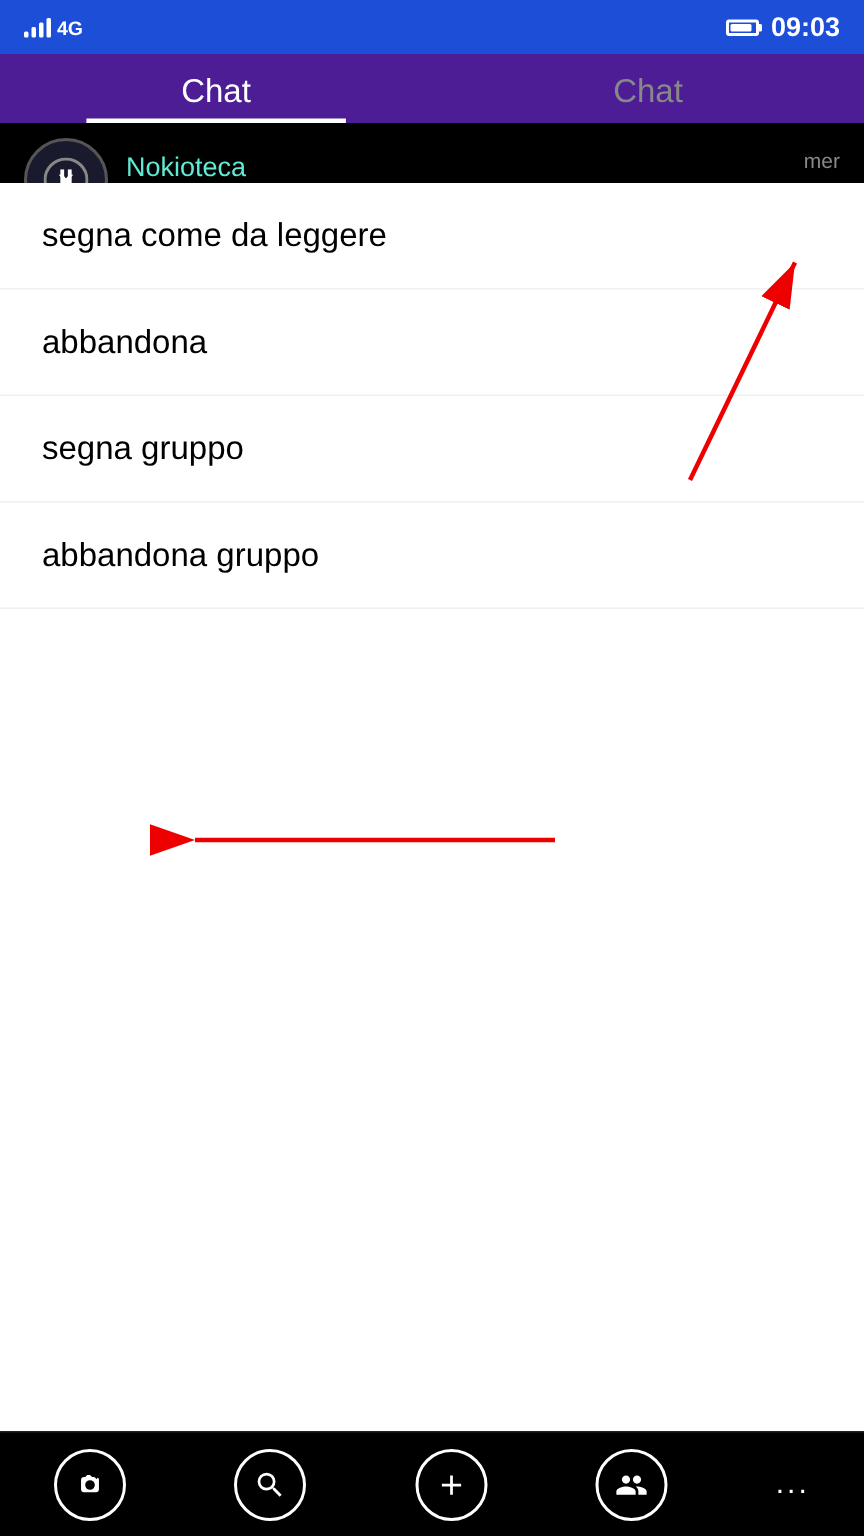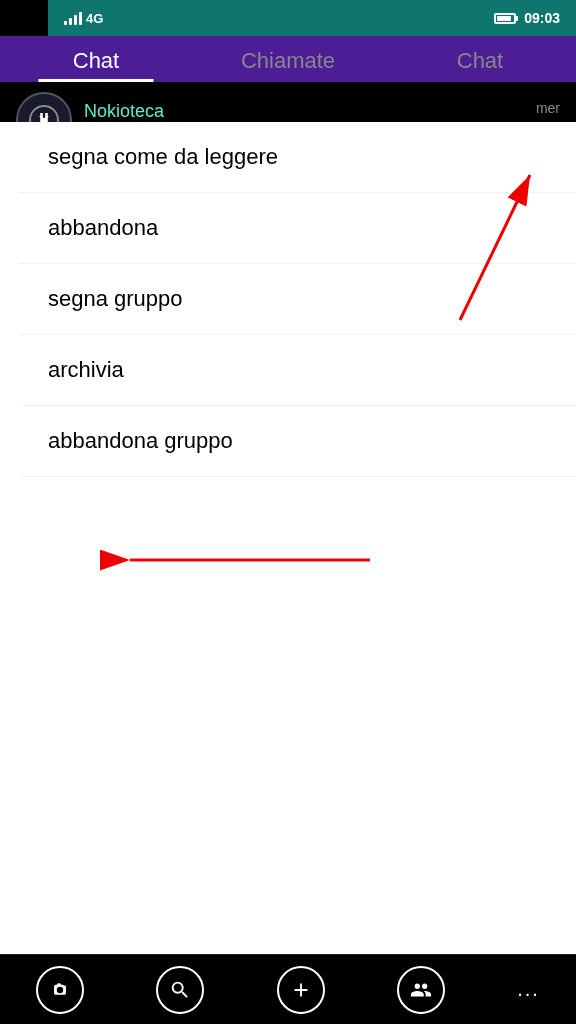--- a/index.html
+++ b/index.html
@@ -15,22 +15,21 @@
       position: relative;
     }
 
     
     .status-bar {
       display: flex;
       justify-content: space-between;
       align-items: center;
       padding: 8px 16px;
       height: 36px;
-      background: #0f766e;
-      margin-left: 48px;
+      background: #1d4ed8;
     }
     .status-left {
       display: flex;
       align-items: center;
       gap: 4px;
       font-size: 13px;
       font-weight: 600;
     }
     .signal-bars {
       display: flex;
@@ -39,21 +38,21 @@
       height: 14px;
     }
     .signal-bar {
       width: 3px;
       background: #fff;
       border-radius: 1px;
     }
     .status-right {
       display: flex;
       gap: 8px;
-      font-size: 14px;
+      font-size: 18px;
       font-weight: 600;
     }
     .battery {
       display: flex;
       align-items: center;
     }
     .battery-body {
       width: 22px;
       height: 11px;
       border: 2px solid #fff;
@@ -205,21 +204,20 @@
       z-index: 10;
     }
 
     .context-menu-item {
       padding: 22px 28px;
       font-size: 22px;
       color: #000;
       font-weight: 300;
       cursor: pointer;
       border-bottom: 1px solid #f0f0f0;
-      margin-left: 20px;
     }
 
     
     .arrow-container {
       position: absolute;
       top: 0;
       left: 0;
       width: 100%;
       height: 100%;
       pointer-events: none;
@@ -323,23 +321,20 @@
     </div>
     <span>09:03</span>
   </div>
 </div>
 
 <div class="nav-tabs">
   <div class="nav-tab active">
     <span>Chat</span>
   </div>
   <div class="nav-tab">
-    <span>Chiamate</span>
-  </div>
-  <div class="nav-tab">
     <span>Chat</span>
   </div>
 </div>
 
 <div class="chat-list">
 
   <div class="chat-item">
     <div class="avatar avatar-nokioteca">
       <svg width="30" height="30" viewBox="0 0 30 30" fill="none">
         <circle cx="15" cy="15" r="14" stroke="#888" stroke-width="2"></circle>
@@ -385,23 +380,20 @@
 
 <div class="context-menu-overlay">
   <div class="context-menu-item">
     <span>segna come da leggere</span>
   </div>
   <div class="context-menu-item">
     <span>abbandona</span>
   </div>
   <div class="context-menu-item">
     <span>segna gruppo</span>
-  </div>
-  <div class="context-menu-item">
-    <span>archivia</span>
   </div>
   <div class="context-menu-item">
     <span>abbandona gruppo</span>
   </div>
 </div>
 
 <svg class="arrow-container" viewBox="0 0 576 1024" xmlns="http://www.w3.org/2000/svg">
 
   <defs>
     <marker id="arrowhead1" markerWidth="10" markerHeight="7" refX="10" refY="3.5" orient="auto">

